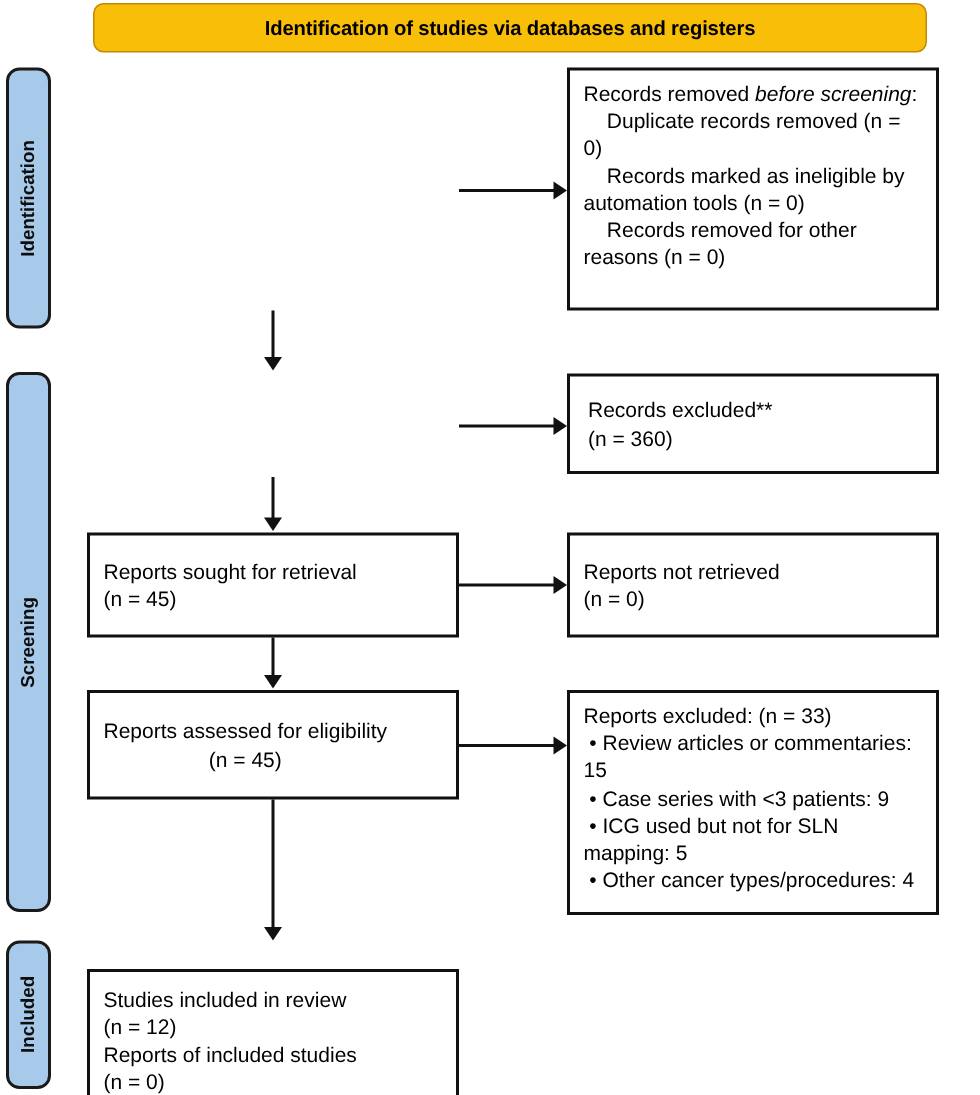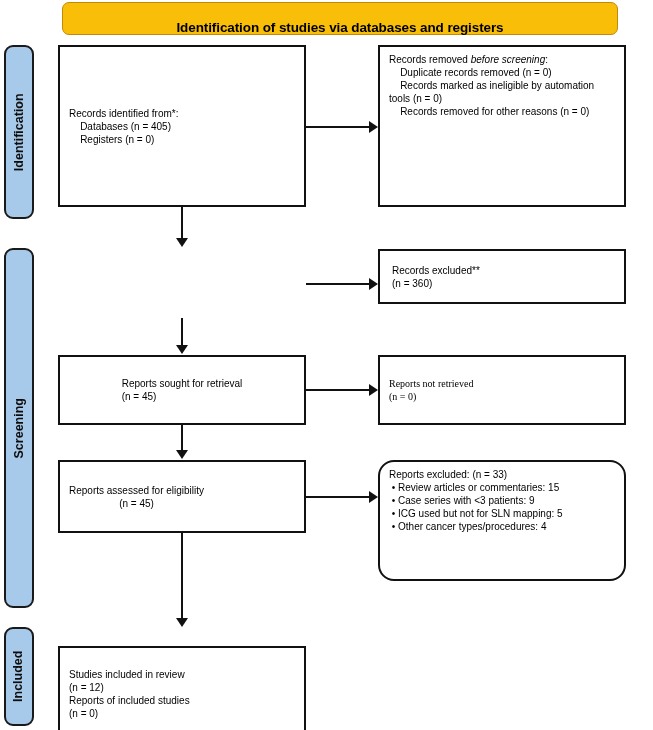--- a/index.html
+++ b/index.html
@@ -28,21 +28,21 @@
     position: absolute;
     left: 62px;
     top: 2px;
     width: 556px;
     height: 33px;
     box-sizing: border-box;
     background: #F9BE08;
     border: 1.5px solid #C08A07;
     border-radius: 7px;
     display: flex;
-    align-items: flex-end;
+    align-items: center;
     justify-content: center;
   }
   .banner-text {
     font-size: 13.5px;
     font-weight: bold;
     letter-spacing: -0.1px;
     color: #000000;
     line-height: 1;
   }
 
@@ -73,36 +73,36 @@
 
   
   .node {
     position: absolute;
     box-sizing: border-box;
     background: #ffffff;
     border: 2px solid #111111;
     padding: 6px 9px;
   }
   .node-body {
-    font-size: 10px;
+    font-size: 14px;
     line-height: 1.30;
     color: #000000;
     white-space: pre-wrap;
   }
   .node-center { display: flex; align-items: center; }
   .node-top    { display: block; }
 
   .n-identified   { left: 58px;  top: 45px;  width: 248px; height: 162px; }
   .n-removed      { left: 378px; top: 45px;  width: 248px; height: 162px; }
   .n-screened     { left: 58px;  top: 249px; width: 248px; height: 69px; }
-  .n-excluded     { left: 378px; top: 249px; width: 248px; height: 55px; padding-left: 12px; }
-  .n-sought       { left: 58px;  top: 355px; width: 248px; height: 70px; justify-content: center; }
-  .n-notretrieved { left: 378px; top: 355px; width: 248px; height: 70px; font-family: Liberation Serif, serif; }
+  .n-excluded     { left: 378px; top: 249px; width: 248px; height: 67px; padding-left: 12px; }
+  .n-sought       { left: 58px;  top: 355px; width: 248px; height: 70px; }
+  .n-notretrieved { left: 378px; top: 355px; width: 248px; height: 70px; }
   .n-assessed     { left: 58px;  top: 460px; width: 248px; height: 73px; text-align: center; }
-  .n-repexcluded  { left: 378px; top: 460px; width: 248px; height: 121px; border-radius: 16px; }
+  .n-repexcluded  { left: 378px; top: 460px; width: 248px; height: 150px; }
   .n-included     { left: 58px;  top: 630px; width: 248px; height: 95px; margin-top: 16px; }
 
   .ital { font-style: italic; }
 
   
   .conn { position: absolute; background: #111111; }
   .vline { width: 2px; }
   .hline { height: 1.6px; }
 
   .arrow-down {
@@ -132,25 +132,20 @@
   <div class="stage stage-identification">
     <span class="stage-text">Identification</span>
   </div>
   <div class="stage stage-screening">
     <span class="stage-text">Screening</span>
   </div>
   <div class="stage stage-included">
     <span class="stage-text">Included</span>
   </div>
 
-  <div class="node n-identified node-center">
-    <div class="node-body">Records identified from*:
-    Databases (n = 405)
-    Registers (n = 0)</div>
-  </div>
 
   <div class="node n-removed node-top">
     <div class="node-body"><span>Records removed </span><span class="ital">before screening</span><span>:</span><span>
     Duplicate records removed (n = 0)
     Records marked as ineligible by automation tools (n = 0)
     Records removed for other reasons (n = 0)</span></div>
   </div>
 
   <div class="node n-excluded node-center">
     <div class="node-body">Records excluded**

